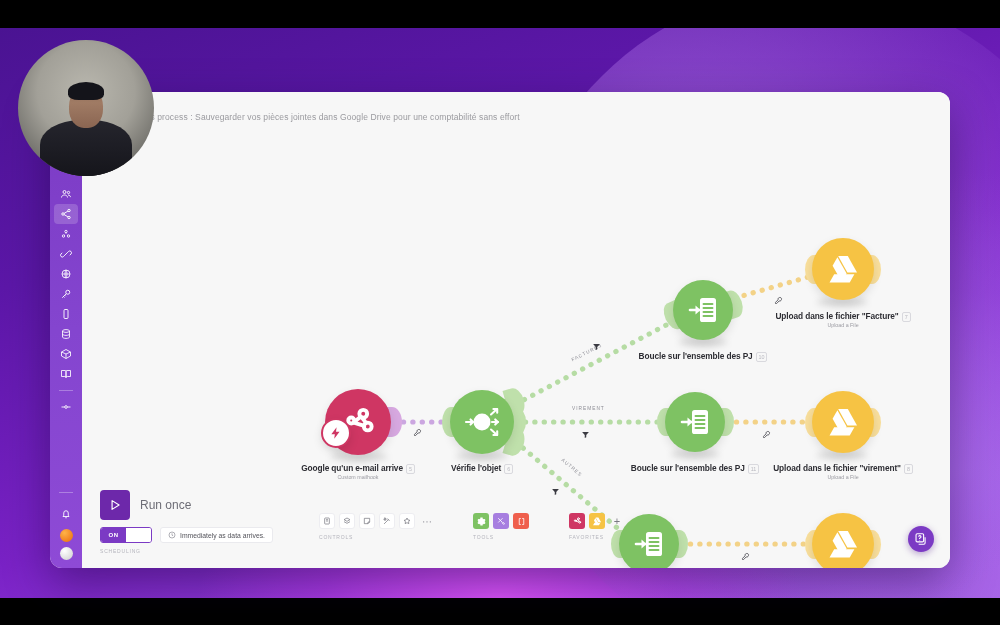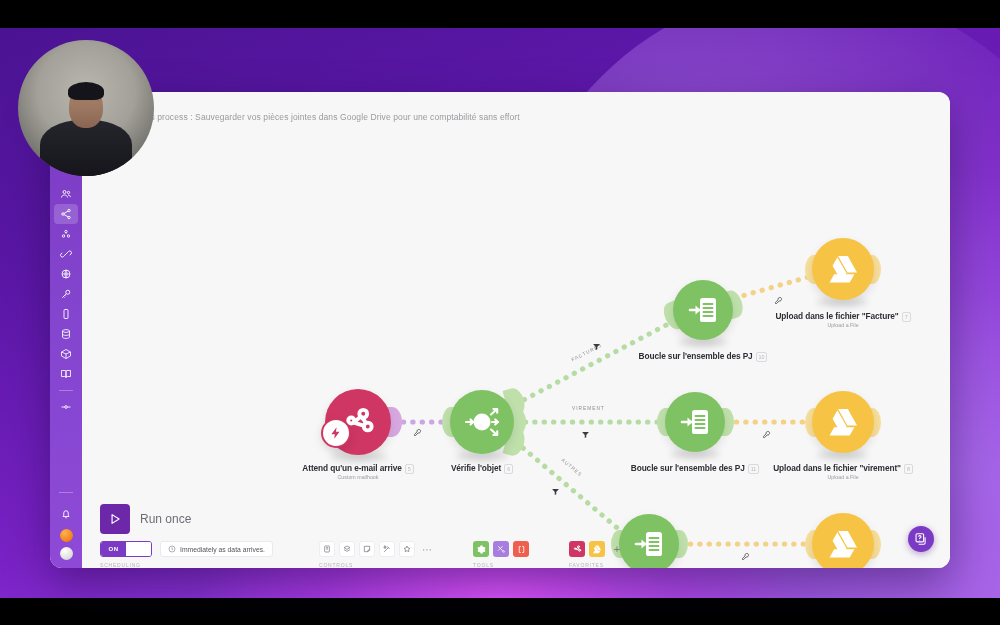--- a/index.html
+++ b/index.html
@@ -97,21 +97,21 @@
   .wrench { position: absolute; color: #55555c; font-size: 9px; }
   .route-label {
     position: absolute; font-size: 4.8px; color: #8d8d95; letter-spacing: 1px;
     white-space: nowrap; font-weight: normal;
   }
   .funnel { position: absolute; color: #3b3b42; font-size: 8px; }
 
   
   #bottombar {
     position: absolute; left: 0; right: 0; bottom: 0; height: 86px;
-    display: flex; align-items: flex-end; padding: 8px 18px 0 18px;
+    display: flex; align-items: flex-start; padding: 8px 18px 0 18px;
   }
   #run-group { display: flex; flex-direction: column; }
   #run-row { display: flex; align-items: center; gap: 10px; }
   #run-btn {
     width: 30px; height: 30px; border-radius: 4px; background: #6d28aa;
     display: flex; align-items: center; justify-content: center; cursor: pointer;
   }
   #run-label { font-size: 12px; color: #6d6d76; }
   #sched-row { display: flex; align-items: center; gap: 8px; margin-top: 7px; }
   #toggle {
@@ -367,21 +367,21 @@
                 <circle cx="7.5" cy="11" r="2"></circle>
               <path d="M13.6 8.6 10 11.5M14.6 9 17.4 12.6M9.2 12.4l7 2.2"></path>
             </svg>
           </div>
           <div class="bubble" style="left:239px;top:326px;width:30px;height:30px;background:#fff;border:2.6px solid #cf3663;">
             <svg width="14" height="14" viewBox="0 0 24 24" fill="#cf3663">
                 <path d="M13 2 4 14h6l-1 8 9-12h-6z"></path>
               </svg>
           </div>
           <div class="label" style="left:188px;top:371px;width:176px;">
-            <span>Attend qu'un e-mail arrive</span><span class="badge">5</span>
+            <span>Google qu'un e-mail arrive</span><span class="badge">5</span>
           </div>
           <div class="sublabel" style="left:188px;top:382px;width:176px;">Custom mailhook</div>
         </div>
 
         <div class="node">
           <div class="port" style="left:360px;top:315px;width:18px;height:30px;background:#bfe0ab;border-radius:50% 0 0 50%;"></div>
           <div class="port" style="left:424px;top:296px;width:18px;height:28px;background:#bfe0ab;border-radius:0 50% 50% 0;transform:rotate(-16deg);"></div>
           <div class="port" style="left:426px;top:316px;width:18px;height:28px;background:#bfe0ab;border-radius:0 50% 50% 0;"></div>
           <div class="port" style="left:424px;top:336px;width:18px;height:28px;background:#bfe0ab;border-radius:0 50% 50% 0;transform:rotate(16deg);"></div>
           <div class="shadow" style="left:373px;top:360px;width:54px;height:9px;"></div>

